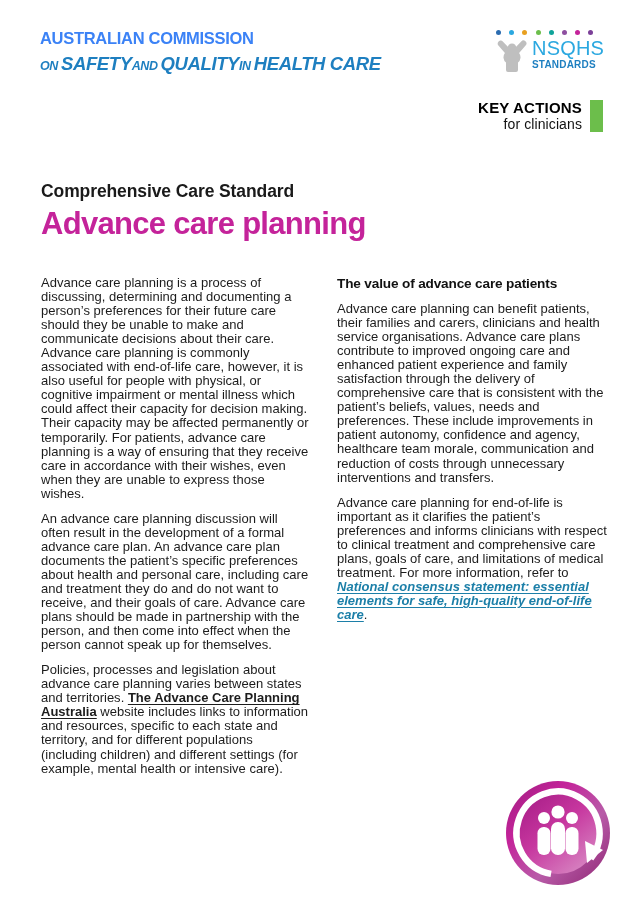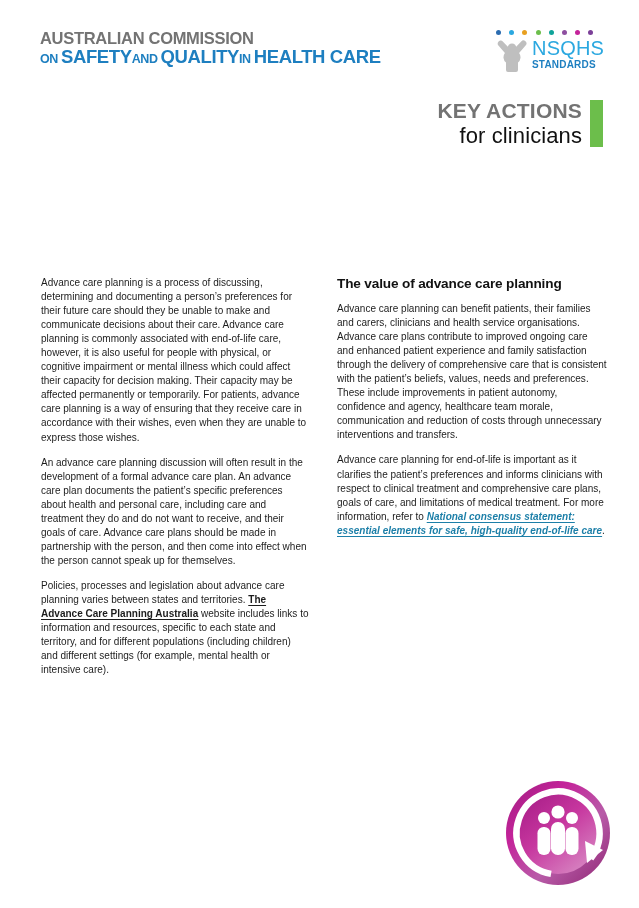--- a/index.html
+++ b/index.html
@@ -30,32 +30,33 @@
   .acsqhc-logo {
     position: absolute;
     left: 40px;
     top: 30px;
     line-height: 1.02;
   }
   .acsqhc-line1 {
     font-size: 16.5px;
     font-weight: bold;
     letter-spacing: -0.3px;
-    color: #737373;
+    color: #3b82f6;
     white-space: nowrap;
     display: block;
   }
   .acsqhc-line2 {
     font-size: 18.5px;
     font-weight: bold;
     letter-spacing: -0.4px;
     color: #1E7FC0;
     white-space: nowrap;
     display: block;
-    margin-top: 1px;
+    margin-top: 8px;
+    font-style: italic;
   }
   .acsqhc-line2 .sm { font-size: 12.5px; }
 
   
   .nsqhs {
     position: absolute;
     right: 36px;
     top: 30px;
     width: 108px;
     height: 46px;
@@ -107,28 +108,28 @@
     display: flex;
     align-items: stretch;
   }
   .keyactions-text {
     text-align: right;
     padding-right: 8px;
     line-height: 1.08;
   }
   .ka-line1 {
     display: block;
-    font-size: 21px;
+    font-size: 15px;
     font-weight: bold;
     letter-spacing: 0.2px;
-    color: #737373;
+    color: #000000;
   }
   .ka-line2 {
     display: block;
-    font-size: 22px;
+    font-size: 14px;
     font-weight: normal;
     letter-spacing: 0.1px;
     color: #111111;
     margin-top: 1px;
   }
   .keyactions-bar {
     width: 13px;
     background: #6CBE4B;
   }
 
@@ -169,21 +170,21 @@
   .section-head {
     font-size: 13.6px;
     font-weight: bold;
     color: #111111;
     line-height: 1.25;
     letter-spacing: -0.15px;
     margin-bottom: 9px;
   }
 
   p.body {
-    font-size: 10px;
+    font-size: 13px;
     line-height: 14.05px;
     color: #1C1C1C;
     margin-bottom: 11px;
     letter-spacing: 0.01px;
   }
   p.body:last-child { margin-bottom: 0; }
 
   a.doclink {
     color: #1C1C1C;
     font-weight: bold;
@@ -243,31 +244,35 @@
 
     <div class="keyactions">
       <div class="keyactions-text">
         <span class="ka-line1">KEY ACTIONS</span>
         <span class="ka-line2">for clinicians</span>
       </div>
       <div class="keyactions-bar"></div>
     </div>
   </div>
 
+  <div class="titles">
+    <div class="standard-name">Comprehensive Care Standard</div>
+    <div class="doc-title">Advance care planning</div>
+  </div>
 
   <div class="columns">
 
     <div class="col">
       <p class="body">Advance care planning is a process of discussing, determining and documenting a person’s preferences for their future care should they be unable to make and communicate decisions about their care. Advance care planning is commonly associated with end-of-life care, however, it is also useful for people with physical, or cognitive impairment or mental illness which could affect their capacity for decision making. Their capacity may be affected permanently or temporarily. For patients, advance care planning is a way of ensuring that they receive care in accordance with their wishes, even when they are unable to express those wishes.</p>
       <p class="body">An advance care planning discussion will often result in the development of a formal advance care plan. An advance care plan documents the patient’s specific preferences about health and personal care, including care and treatment they do and do not want to receive, and their goals of care. Advance care plans should be made in partnership with the person, and then come into effect when the person cannot speak up for themselves.</p>
       <p class="body"><span>Policies, processes and legislation about advance care planning varies between states and territories. </span><a class="doclink" href="#">The Advance Care Planning Australia</a><span> website includes links to information and resources, specific to each state and territory, and for different populations (including children) and different settings (for example, mental health or intensive care).</span></p>
     </div>
 
     <div class="col col-right">
-      <h2 class="section-head">The value of advance care planning</h2>
+      <h2 class="section-head">The value of advance care patients</h2>
       <p class="body">Advance care planning can benefit patients, their families and carers, clinicians and health service organisations. Advance care plans contribute to improved ongoing care and enhanced patient experience and family satisfaction through the delivery of comprehensive care that is consistent with the patient’s beliefs, values, needs and preferences. These include improvements in patient autonomy, confidence and agency, healthcare team morale, communication and reduction of costs through unnecessary interventions and transfers.</p>
       <p class="body"><span>Advance care planning for end-of-life is important as it clarifies the patient’s preferences and informs clinicians with respect to clinical treatment and comprehensive care plans, goals of care, and limitations of medical treatment. For more information, refer to </span><a class="doclink-italic" href="#">National consensus statement: essential elements for safe, high-quality end-of-life care</a><span>.</span></p>
     </div>
   </div>
 
   <svg class="std-icon" viewBox="0 0 110 110">
     <defs>
       <linearGradient id="ringGrad" x1="0" y1="0" x2="1" y2="1">
         <stop offset="0%" stop-color="#9C1F7E"></stop>
         <stop offset="30%" stop-color="#C4239A"></stop>

